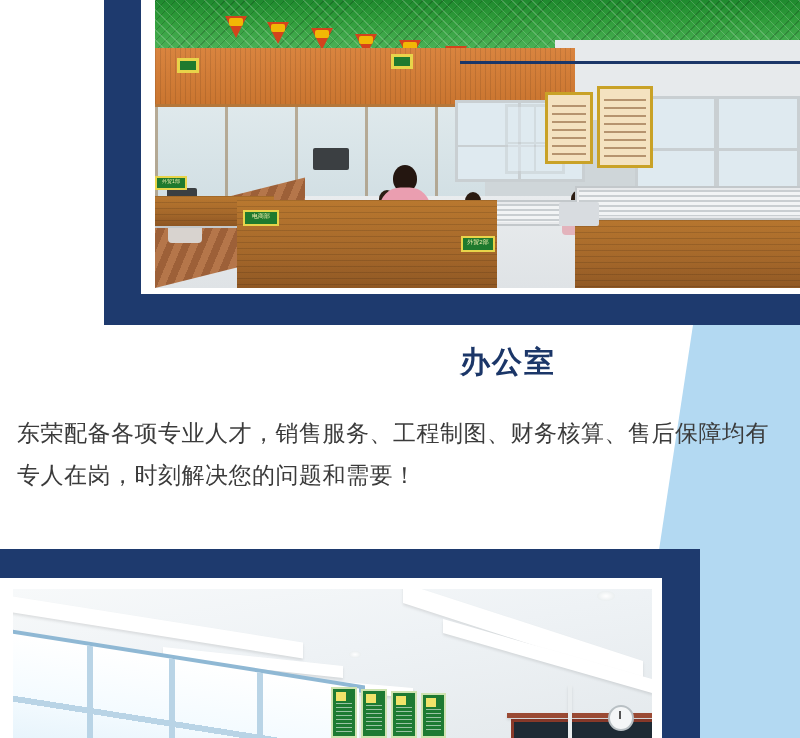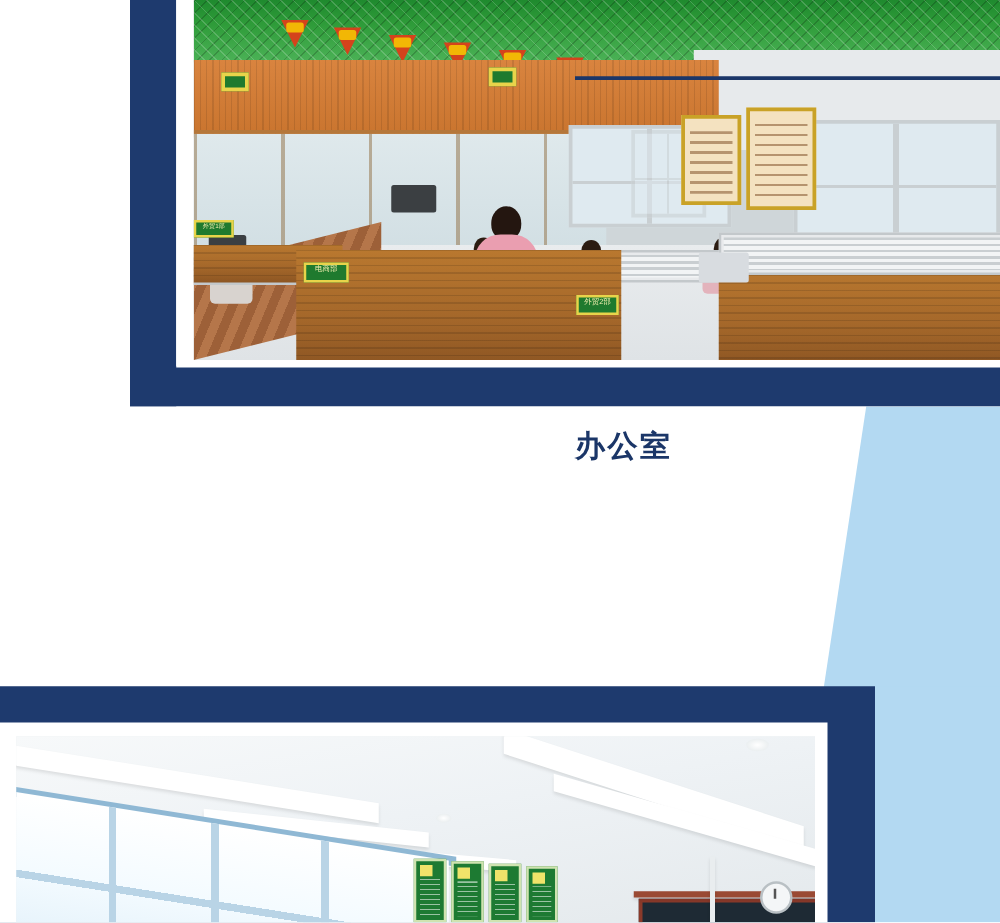--- a/index.html
+++ b/index.html
@@ -91,21 +91,21 @@
   .person .head{position:absolute;left:50%;transform:translateX(-50%);
      width:16px;height:18px;border-radius:50% 50% 45% 45%;background:#2b1c12;}
   .person .body{position:absolute;top:15px;left:50%;transform:translateX(-50%);
      width:34px;height:30px;border-radius:14px 14px 4px 4px;}
   .p1-mon{position:absolute;background:#3b3f42;border-radius:2px;}
 
   
   .caption{position:absolute;left:0;top:325px;width:800px;height:225px;z-index:4;}
   .heading-row{position:absolute;left:460px;top:20px;width:340px;}
   .heading{
-    font-size:24px;font-weight:bold;color:#1b3668;letter-spacing:2px;
+    font-size:30px;font-weight:bold;color:#1b3668;letter-spacing:2px;
     line-height:1.1;margin:0;
   }
   .heading-rule{
     position:absolute;left:460px;top:61px;width:340px;height:3px;background:#1b3668;z-index:5;
   }
   .body-text{
     position:absolute;left:17px;top:87px;width:775px;
     font-size:23px;line-height:42px;color:#3b3b3b;letter-spacing:.5px;
     white-space:pre-line;
   }
@@ -236,20 +236,21 @@
       <div class="p1-sign" style="left:0px;top:176px;width:32px;height:14px;font-size:5px;">外贸1部</div>
 
       <div class="p1-mon" style="left:404px;top:202px;width:40px;height:24px;background:#d8dce0;"></div>
     </div>
   </div>
 
   <div class="caption">
     <div class="heading-row">
       <div class="heading">办公室</div>
     </div>
+    <div class="body-text">东荣配备各项专业人才，销售服务、工程制图、财务核算、售后保障均有专人在岗，时刻解决您的问题和需要！</div>
   </div>
   <div class="heading-rule"></div>
 
   <div class="navy-bottom"></div>
 
   <div class="photo-frame-2">
     <div class="photo2">
       <div class="p2-ceil"></div>
 
       <div class="p2-beam" style="left:-10px;top:6px;width:300px;height:16px;transform:skewY(9deg);transform-origin:left top;"></div>

